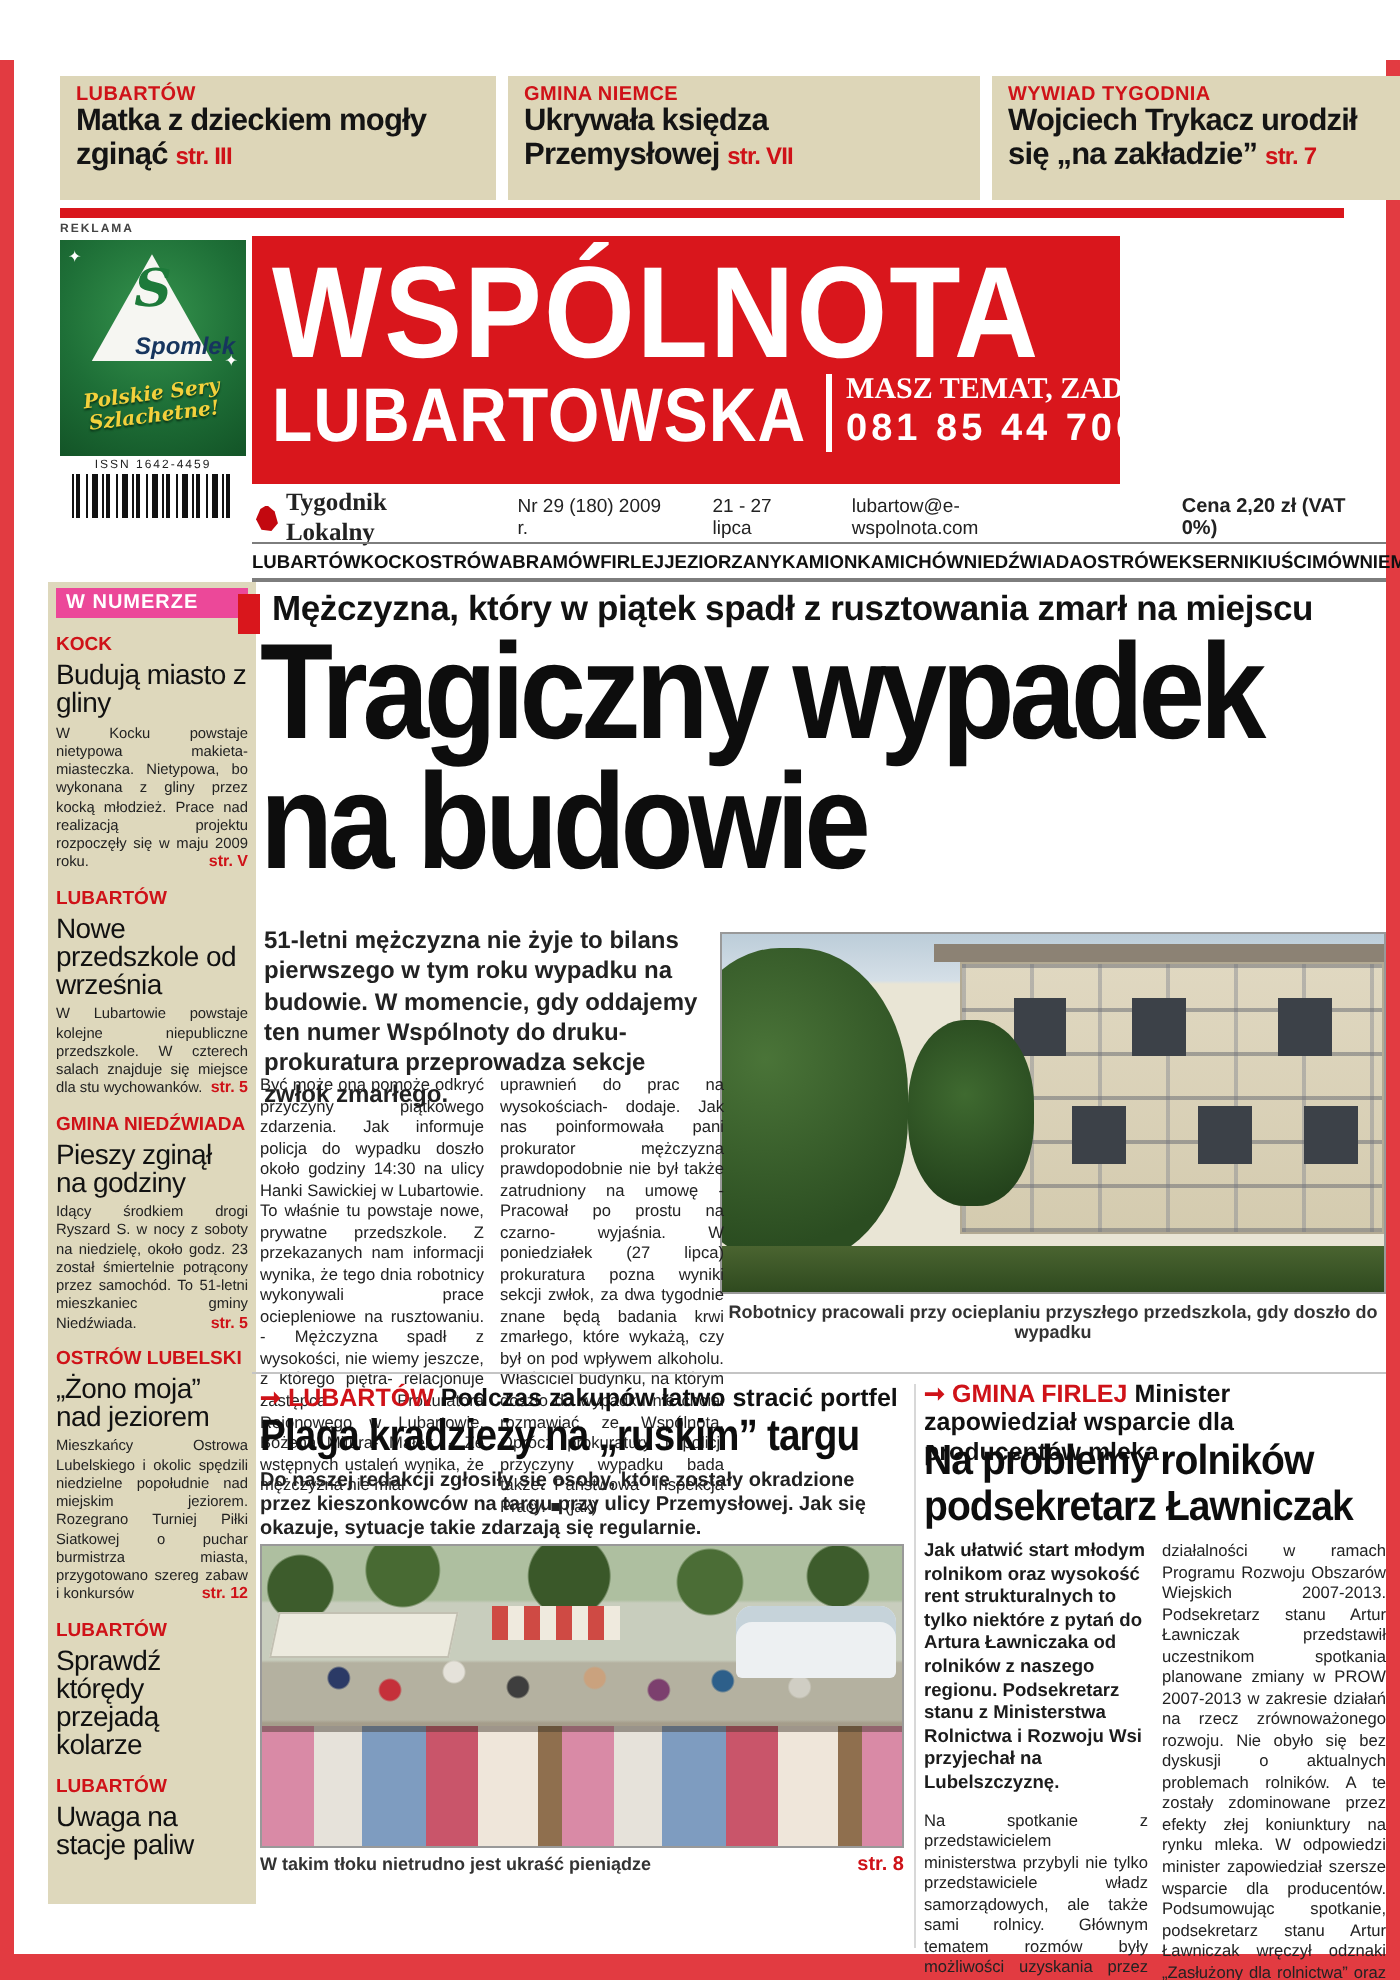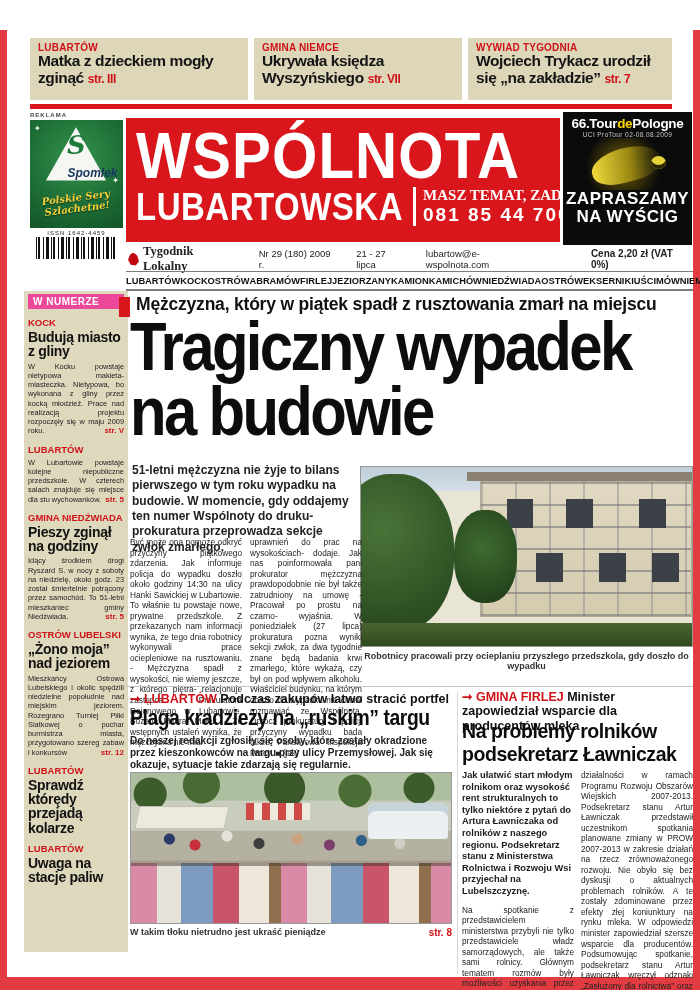--- a/index.html
+++ b/index.html
@@ -7,21 +7,21 @@
   .page { position:relative; width:700px; height:990px; margin:0 auto; background:#fff;
           font-family:"Liberation Sans", sans-serif; overflow:hidden; color:#1a1a1a; }
   .abs { position:absolute; }
 
   
   .frame { background:#e23b41; }
 
   
   .teasers { left:30px; top:38px; width:642px; height:62px; display:flex; gap:6px; }
   .teaser { background:#ddd6b8; padding:4px 8px; flex:0 0 auto; }
-  .t1{width:218px}.t2{width:208px}.t3{width:204px}
+  .t1{width:218px}.t2{width:236px}.t3{width:204px}
   .teaser .cat { color:#cf1218; font-weight:bold; font-size:10px; letter-spacing:.2px; }
   .teaser .ttl { color:#141414; font-weight:bold; font-size:15.5px; line-height:1.08; letter-spacing:-.4px; }
   .teaser .ref { color:#cf1218; font-weight:bold; font-size:12px; }
 
   .redrule { left:30px; top:104px; width:642px; height:5px; background:#d9161c; }
 
   
   .spomlek { left:30px; top:112px; width:93px; height:146px; }
   .rkl { font-size:6px; font-weight:bold; color:#444; letter-spacing:1px; }
   .sp-box { position:relative; margin-top:2px; width:93px; height:108px;
@@ -75,21 +75,21 @@
   .ib-price { font-weight:bold; font-size:10px; margin-left:30px; }
 
   
   .towns { left:126px; top:271px; width:567px; height:20px; display:flex; justify-content:space-between; align-items:center;
            border-top:1px solid #7d7d7d; border-bottom:2px solid #7d7d7d; font-size:9.3px; font-weight:bold; color:#111; }
 
   
   .sidebar { left:24px; top:291px; width:104px; height:661px; background:#ded8bc; padding:3px 4px; }
   .sb-head { background:#ec4899; color:#fff; font-weight:bold; font-size:10px; padding:2px 5px; letter-spacing:.5px; }
   .sb-city { color:#cf1218; font-weight:bold; font-size:9.5px; margin-top:8px; }
-  .sb-title { color:#111; font-weight:bold; font-size:14px; line-height:1.02; letter-spacing:-.3px; margin-top:2px; }
+  .sb-title { color:#111; font-weight:normal; font-size:14px; line-height:1.02; letter-spacing:-.3px; margin-top:2px; }
   .sb-body { font-size:7.4px; line-height:1.25; color:#222; text-align:justify; margin-top:3px; }
   .sb-ref { color:#cf1218; font-weight:bold; font-size:8px; float:right; }
 
   
   .kick-sq { left:119px; top:297px; width:11px; height:20px; background:#d9161c; }
   .kicker { left:136px; top:294px; width:558px; font-size:17.5px; font-weight:bold; letter-spacing:-.2px; color:#111; white-space:nowrap; }
   .headline { left:130px; top:314px; width:566px; color:#0d0d0d; font-weight:900; font-size:68px; line-height:.95;
               letter-spacing:-3px; transform:scaleX(.88); transform-origin:left top; white-space:nowrap; }
   .lead-main { left:132px; top:463px; width:226px; font-size:12px; font-weight:bold; line-height:1.28; color:#222; }
   .cols-main { left:130px; top:537px; width:232px; display:flex; gap:8px; }
@@ -169,21 +169,21 @@
   <div class="abs frame" style="right:0;top:30px;width:7px;height:960px;"></div>
   <div class="abs frame" style="left:0;top:977px;width:700px;height:13px;"></div>
 
   <div class="abs teasers">
     <div class="teaser t1">
       <div class="cat">LUBARTÓW</div>
       <div class="ttl"><span>Matka z dzieckiem mogły zginąć</span> <span class="ref">str. III</span></div>
     </div>
     <div class="teaser t2">
       <div class="cat">GMINA NIEMCE</div>
-      <div class="ttl"><span>Ukrywała księdza Wyszyńskiego</span> <span class="ref">str. VII</span></div>
+      <div class="ttl"><span>Ukrywała księdza Przemysłowej</span> <span class="ref">str. VII</span></div>
     </div>
     <div class="teaser t3">
       <div class="cat">WYWIAD TYGODNIA</div>
       <div class="ttl"><span>Wojciech Trykacz urodził się „na zakładzie”</span> <span class="ref">str. 7</span></div>
     </div>
   </div>
 
   <div class="abs redrule"></div>
 
   <div class="abs spomlek">
@@ -206,33 +206,20 @@
     <div class="mh-1">WSPÓLNOTA</div>
     <div class="mh-row2">
       <div class="mh-2">LUBARTOWSKA</div>
       <div class="hotline">
         <div class="hl-1">MASZ TEMAT, ZADZWOŃ</div>
         <div class="hl-2">081 85 44 700</div>
       </div>
     </div>
   </div>
 
-  <div class="abs tour">
-    <div class="tour-title"><span>66.Tour</span><span class="de">de</span><span>Pologne</span></div>
-    <div class="tour-sub">UCI ProTour 02-08.08.2009</div>
-    <div class="tour-art">
-      <div class="ta-glow"></div>
-      <div class="ta-back"></div>
-      <div class="ta-head"></div>
-    </div>
-    <div class="tour-cta">
-      <div>ZAPRASZAMY</div>
-      <div>NA WYŚCIG</div>
-    </div>
-  </div>
 
   <div class="abs infobar">
     <span class="ib-icon"></span>
     <span class="ib-brand">Tygodnik Lokalny</span>
     <span class="ib-item">Nr 29 (180) 2009 r.</span>
     <span class="ib-item">21 - 27 lipca</span>
     <span class="ib-item">lubartow@e-wspolnota.com</span>
     <span class="ib-price">Cena 2,20 zł (VAT 0%)</span>
   </div>
 
@@ -255,20 +242,21 @@
   <aside class="abs sidebar">
     <div class="sb-head">W NUMERZE</div>
 
     <div>
       <div class="sb-city">KOCK</div>
       <div class="sb-title">Budują miasto z gliny</div>
       <div class="sb-body"><span>W Kocku powstaje nietypowa makieta- miasteczka. Nietypowa, bo wykonana z gliny przez kocką młodzież. Prace nad realizacją projektu rozpoczęły się w maju 2009 roku.</span> <span class="sb-ref">str. V</span></div>
     </div>
     <div>
       <div class="sb-city">LUBARTÓW</div>
+      <div class="sb-title">Nowe przedszkole od września</div>
       <div class="sb-body"><span>W Lubartowie powstaje kolejne niepubliczne przedszkole. W czterech salach znajduje się miejsce dla stu wychowanków.</span> <span class="sb-ref">str. 5</span></div>
     </div>
     <div>
       <div class="sb-city">GMINA NIEDŹWIADA</div>
       <div class="sb-title">Pieszy zginął na godziny</div>
       <div class="sb-body"><span>Idący środkiem drogi Ryszard S. w nocy z soboty na niedzielę, około godz. 23 został śmiertelnie potrącony przez samochód. To 51-letni mieszkaniec gminy Niedźwiada.</span> <span class="sb-ref">str. 5</span></div>
     </div>
     <div>
       <div class="sb-city">OSTRÓW LUBELSKI</div>
       <div class="sb-title">„Żono moja” nad jeziorem</div>

